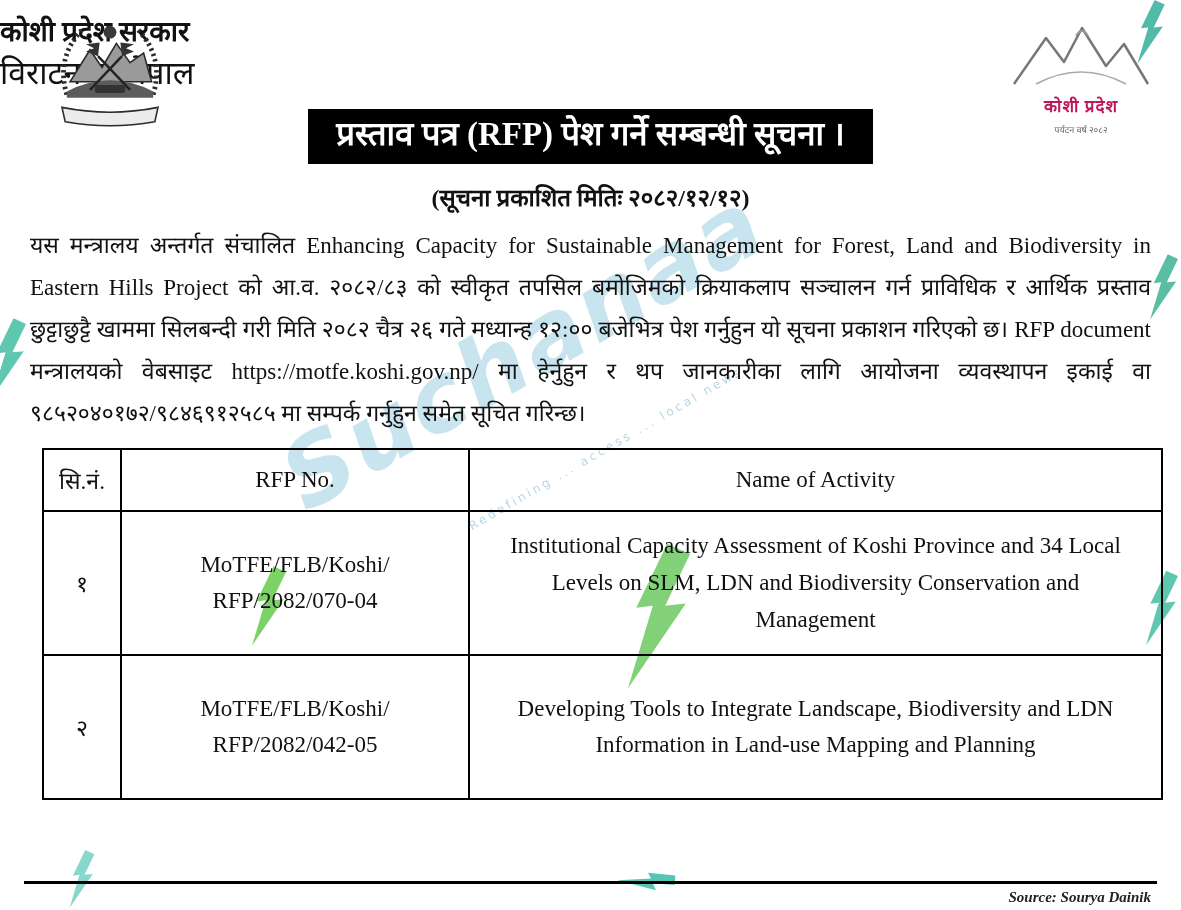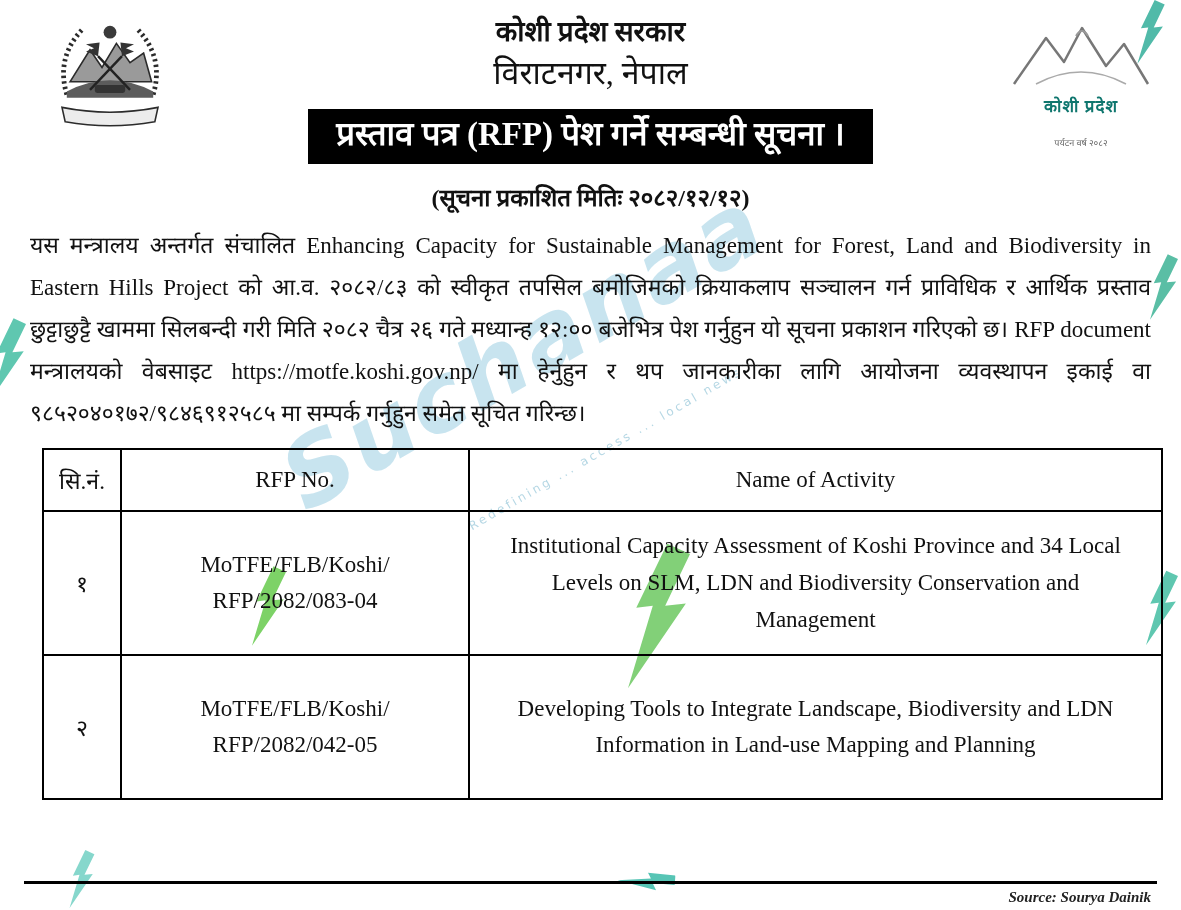--- a/index.html
+++ b/index.html
@@ -41,26 +41,26 @@
     }
     .bolt { position: absolute; opacity: 0.9; }
 
     
     .content { position: relative; z-index: 1; width: 100%; height: 100%; }
 
     .letterhead { position: relative; padding-top: 14px; }
     .emblem { position: absolute; left: 46px; top: 12px; }
     .logo-right { position: absolute; right: 22px; top: 18px; width: 156px; text-align: center; }
     .logo-title {
-      font-weight: bold; font-size: 17px; color: #0f766e;
+      font-weight: bold; font-size: 17px; color: #be185d;
       margin-top: -6px; letter-spacing: 1px;
     }
-    .logo-caption { font-size: 9px; color: #666; margin-top: 19px; }
-
-    .titles { text-align: center; }
+    .logo-caption { font-size: 9px; color: #666; margin-top: 6px; }
+
+    .titles { text-align: left; }
     .gov-title { font-size: 28px; font-weight: bold; line-height: 1.25; }
     .ministry  { font-size: 43px; font-weight: bold; line-height: 1.25; margin-top: 4px; }
     .location  { font-size: 32px; line-height: 1.3; margin-top: 4px; }
 
     .banner {
       display: block; width: fit-content;
       margin: 14px auto 8px;
       background: #000000; color: #ffffff;
       font-size: 33px; font-weight: bold;
       padding: 6px 28px 10px;
@@ -206,21 +206,21 @@
           <th>सि.नं.</th>
           <th>RFP No.</th>
           <th>Name of Activity</th>
         </tr>
       </thead>
       <tbody>
         <tr>
           <td>१</td>
           <td>
             <div class="rfp-no-line">MoTFE/FLB/Koshi/</div>
-            <div class="rfp-no-line">RFP/2082/083-04</div>
+            <div class="rfp-no-line">RFP/2082/070-04</div>
           </td>
           <td class="activity">Institutional Capacity Assessment of Koshi Province and 34 Local Levels on SLM, LDN and Biodiversity Conservation and Management</td>
         </tr>
         <tr>
           <td>२</td>
           <td>
             <div class="rfp-no-line">MoTFE/FLB/Koshi/</div>
             <div class="rfp-no-line">RFP/2082/042-05</div>
           </td>
           <td class="activity">Developing Tools to Integrate Landscape, Biodiversity and LDN Information in Land-use Mapping and Planning</td>

